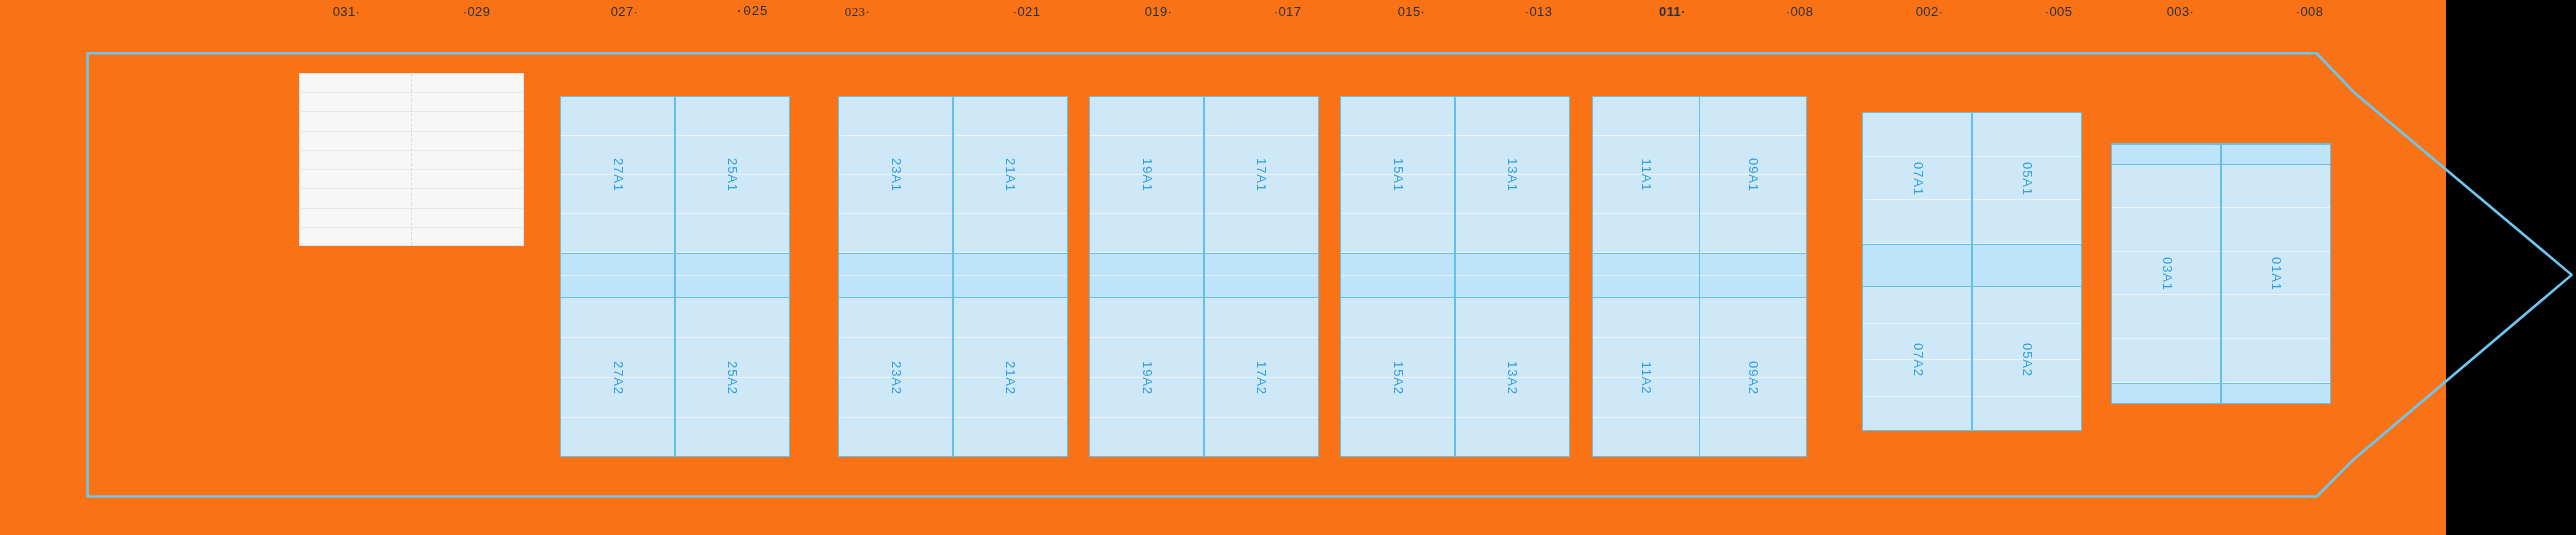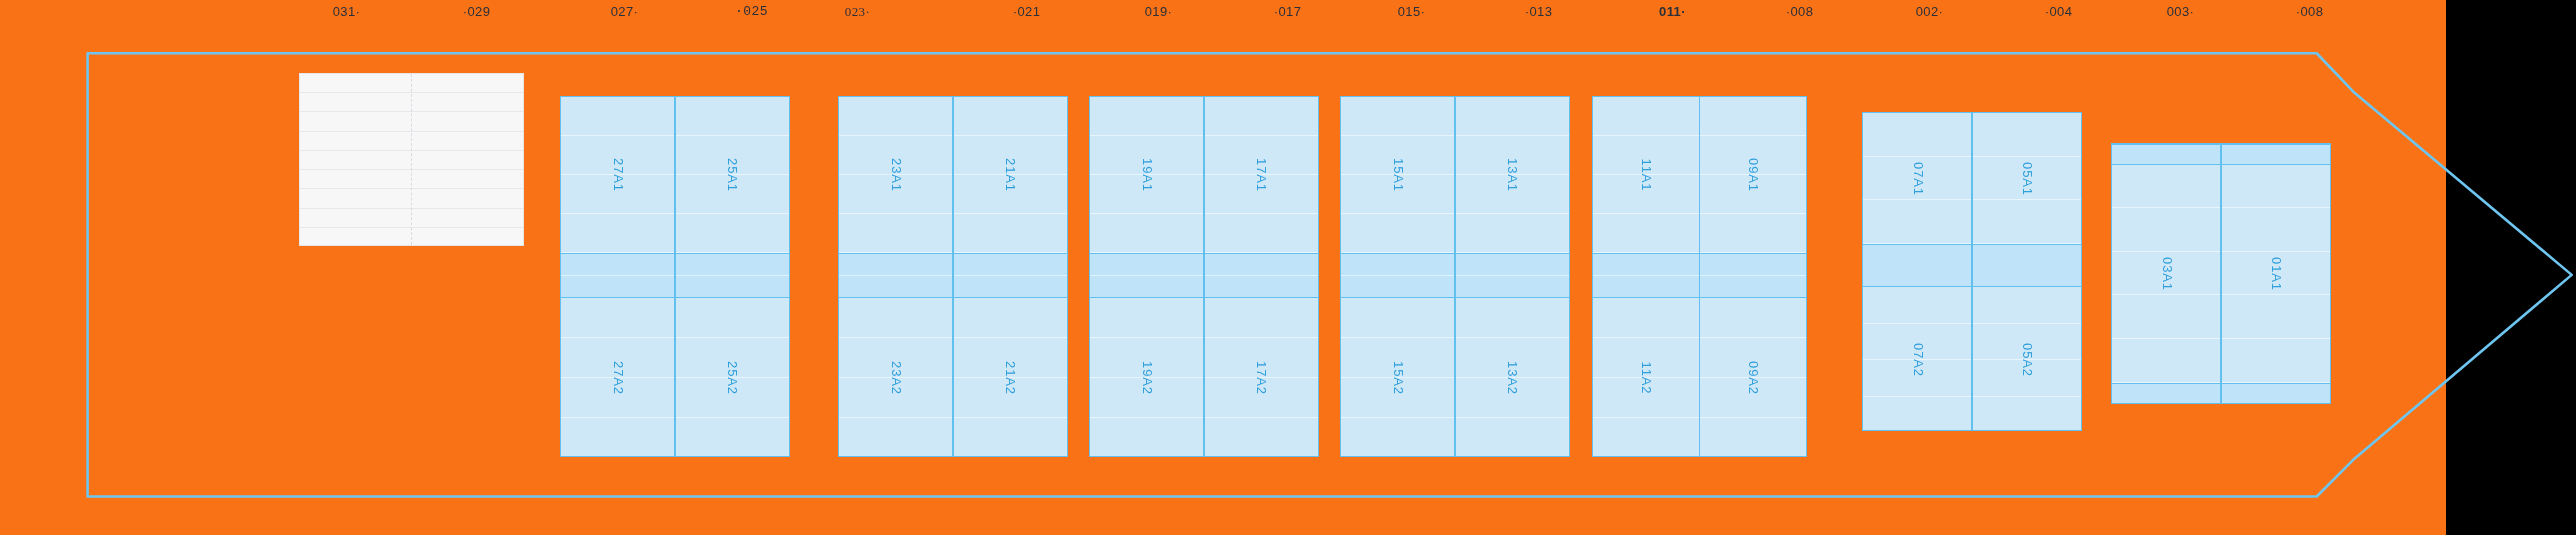--- a/index.html
+++ b/index.html
@@ -138,21 +138,21 @@
       <div class="bay-tick" style="left: 752px; color: rgb(43, 47, 58); font-family: Liberation Mono, monospace;">·025</div>
       <div class="bay-tick" style="left: 858px; color: rgb(43, 47, 58); font-family: Liberation Serif, serif;">023·</div>
       <div class="bay-tick" style="left: 1027px; color: rgb(43, 47, 58);">·021</div>
       <div class="bay-tick" style="left: 1159px; color: rgb(43, 47, 58);">019·</div>
       <div class="bay-tick" style="left: 1288px; color: rgb(43, 47, 58);">·017</div>
       <div class="bay-tick" style="left: 1412px; color: rgb(43, 47, 58);">015·</div>
       <div class="bay-tick" style="left: 1539px; color: rgb(43, 47, 58);">·013</div>
       <div class="bay-tick" style="left: 1673px; color: rgb(43, 47, 58); font-weight: bold;">011·</div>
       <div class="bay-tick" style="left: 1800px; color: rgb(43, 47, 58);">·008</div>
       <div class="bay-tick" style="left: 1930px; color: rgb(43, 47, 58);">002·</div>
-      <div class="bay-tick" style="left: 2059px; color: rgb(43, 47, 58);">·004</div>
+      <div class="bay-tick" style="left: 2059px; color: rgb(43, 47, 58);">·005</div>
       <div class="bay-tick" style="left: 2181px; color: rgb(43, 47, 58);">003·</div>
       <div class="bay-tick" style="left: 2310px; color: rgb(43, 47, 58);">·008</div>
     </div>
 
   <svg id="hull-svg" viewBox="0 0 3000 624" preserveAspectRatio="none">
     <polyline id="hull-path" fill="none" stroke="#6ec6f0" stroke-width="3" stroke-linejoin="round" stroke-linecap="round" points="102,62 2698,62 2742,108 2995,320 2742,534 2698,578 102,578 102,62"></polyline>
   </svg>
 
   <div id="blocks-layer">
       <div class="block deck" style="left: 299px; top: 73px; width: 225px; height: 173px;">

